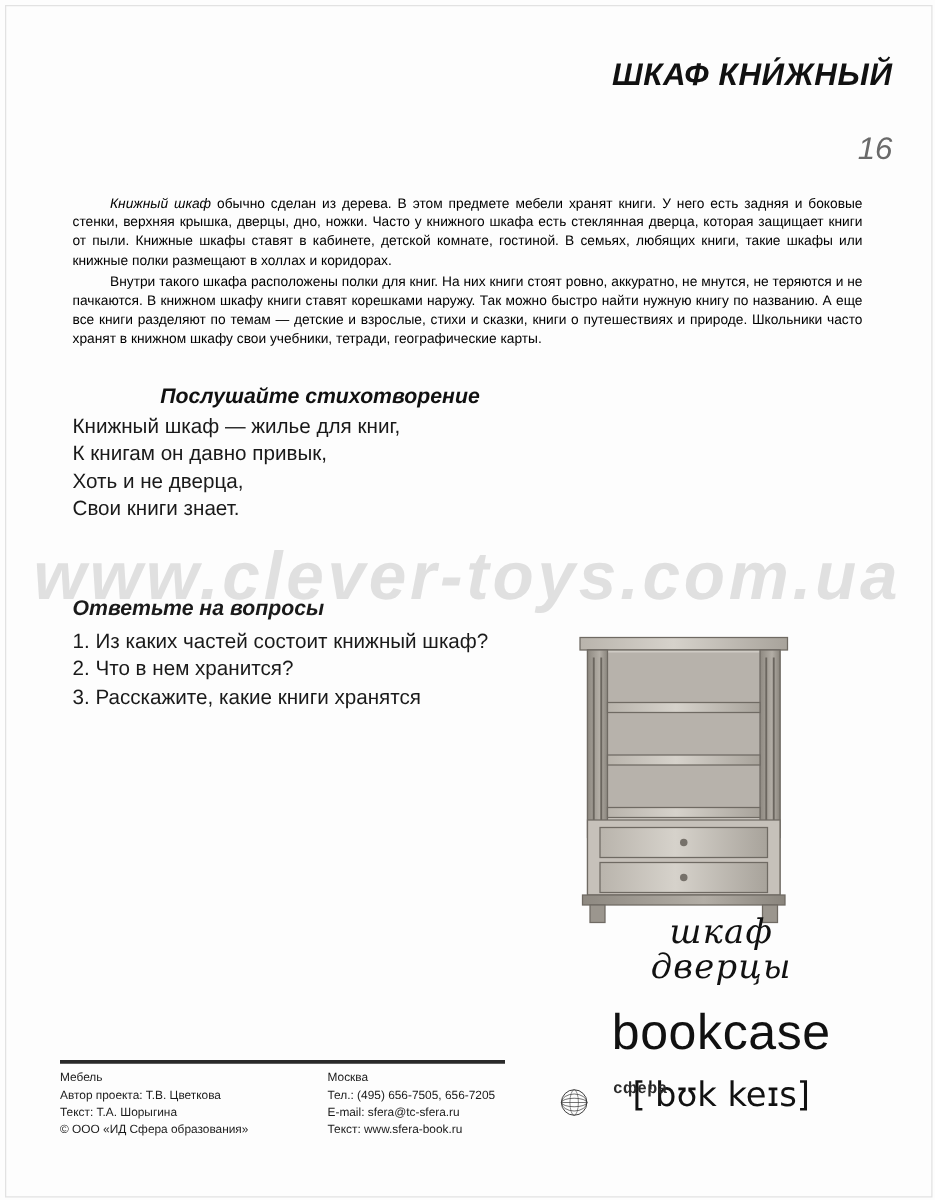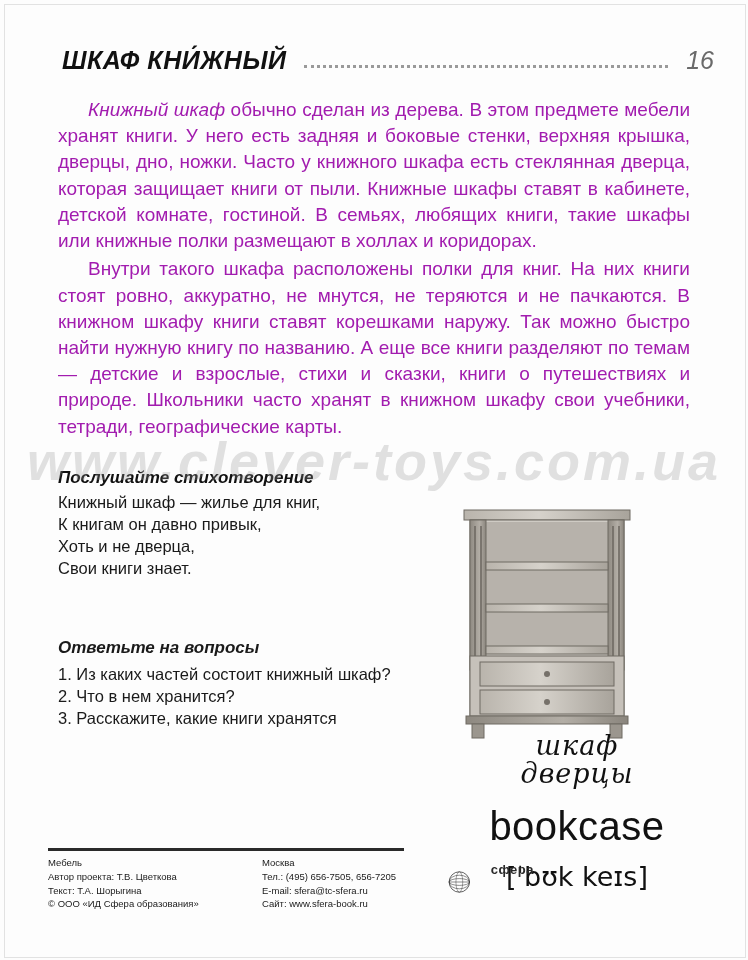--- a/index.html
+++ b/index.html
@@ -31,20 +31,21 @@
     border: 1px solid #e2e2e2;
     pointer-events: none;
   }
 
   
   .header {
     display: flex;
     align-items: flex-end;
     gap: 10px;
     margin: 18px 0 0 28px;
+    flex-direction: column;
   }
   .title {
     font-weight: bold;
     font-style: italic;
     font-size: 25px;
     letter-spacing: 0.5px;
     white-space: nowrap;
     color: #111;
   }
   .dotline {
@@ -56,24 +57,24 @@
   .pagenum {
     font-style: italic;
     font-size: 25px;
     color: #6a6a6a;
     margin-bottom: 0px;
   }
 
   
   .body-text {
     margin: 22px 24px 0 24px;
-    font-size: 19px;
+    font-size: 11px;
     line-height: 1.38;
     text-align: justify;
-    color: #a21caf;
+    color: #000000;
   }
   .body-text p {
     margin: 0 0 2px 0;
     text-indent: 30px;
   }
   .body-text .em {
     font-style: italic;
   }
 
   
@@ -83,20 +84,21 @@
     gap: 18px;
   }
   .col-left { width: 396px; }
   .col-right { width: 280px; }
   .sec-head {
     font-weight: bold;
     font-style: italic;
     font-size: 17px;
     margin-bottom: 4px;
     color: #111;
+    text-align: center;
   }
   .poem-line, .riddle-line {
     font-size: 16.5px;
     line-height: 1.33;
   }
   .riddle-block { padding-left: 8px; }
   .riddle-answer {
     font-style: italic;
     font-size: 16px;
     text-align: right;
@@ -316,21 +318,21 @@
       <div class="fc-left">
         <div class="b">Мебель</div>
         <div>Автор проекта: Т.В. Цветкова</div>
         <div>Текст: Т.А. Шорыгина</div>
         <div>© ООО «ИД Сфера образования»</div>
       </div>
       <div class="fc-right">
         <div>Москва</div>
         <div>Тел.: (495) 656-7505, 656-7205</div>
         <div>E-mail: sfera@tc-sfera.ru</div>
-        <div>Сайт: www.sfera-book.ru</div>
+        <div>Текст: www.sfera-book.ru</div>
       </div>
     </div>
     <div class="logo">
       <svg class="logo-mark" viewBox="0 0 40 40" xmlns="http://www.w3.org/2000/svg">
         <circle cx="20" cy="20" r="18" fill="none" stroke="#3a3a3a" stroke-width="1.4"></circle>
         <ellipse cx="20" cy="20" rx="18" ry="6" fill="none" stroke="#3a3a3a" stroke-width="1"></ellipse>
         <ellipse cx="20" cy="20" rx="18" ry="12" fill="none" stroke="#3a3a3a" stroke-width="1"></ellipse>
         <line x1="2" y1="20" x2="38" y2="20" stroke="#3a3a3a" stroke-width="1"></line>
         <ellipse cx="20" cy="20" rx="6" ry="18" fill="none" stroke="#3a3a3a" stroke-width="0.8"></ellipse>
       </svg>

